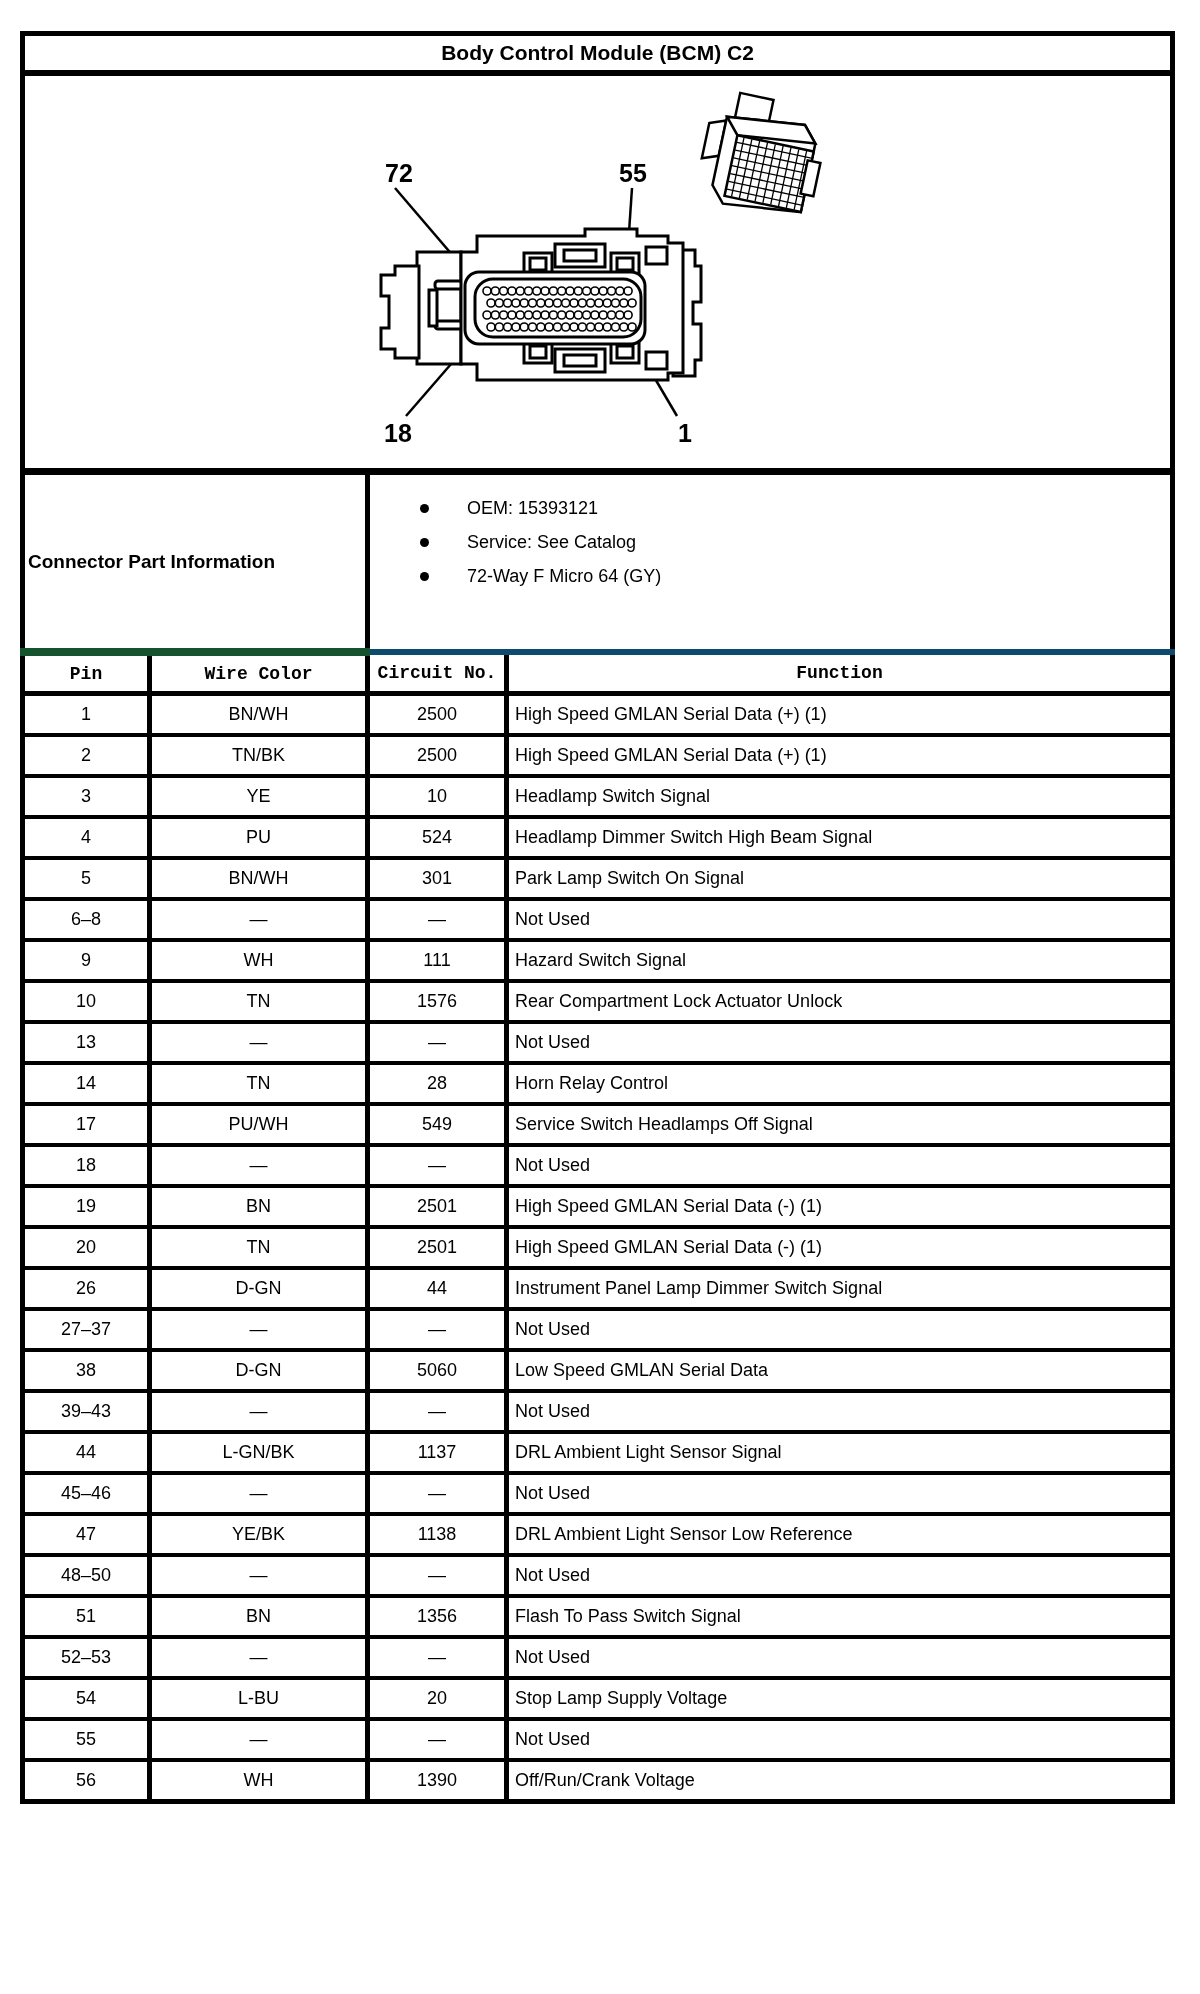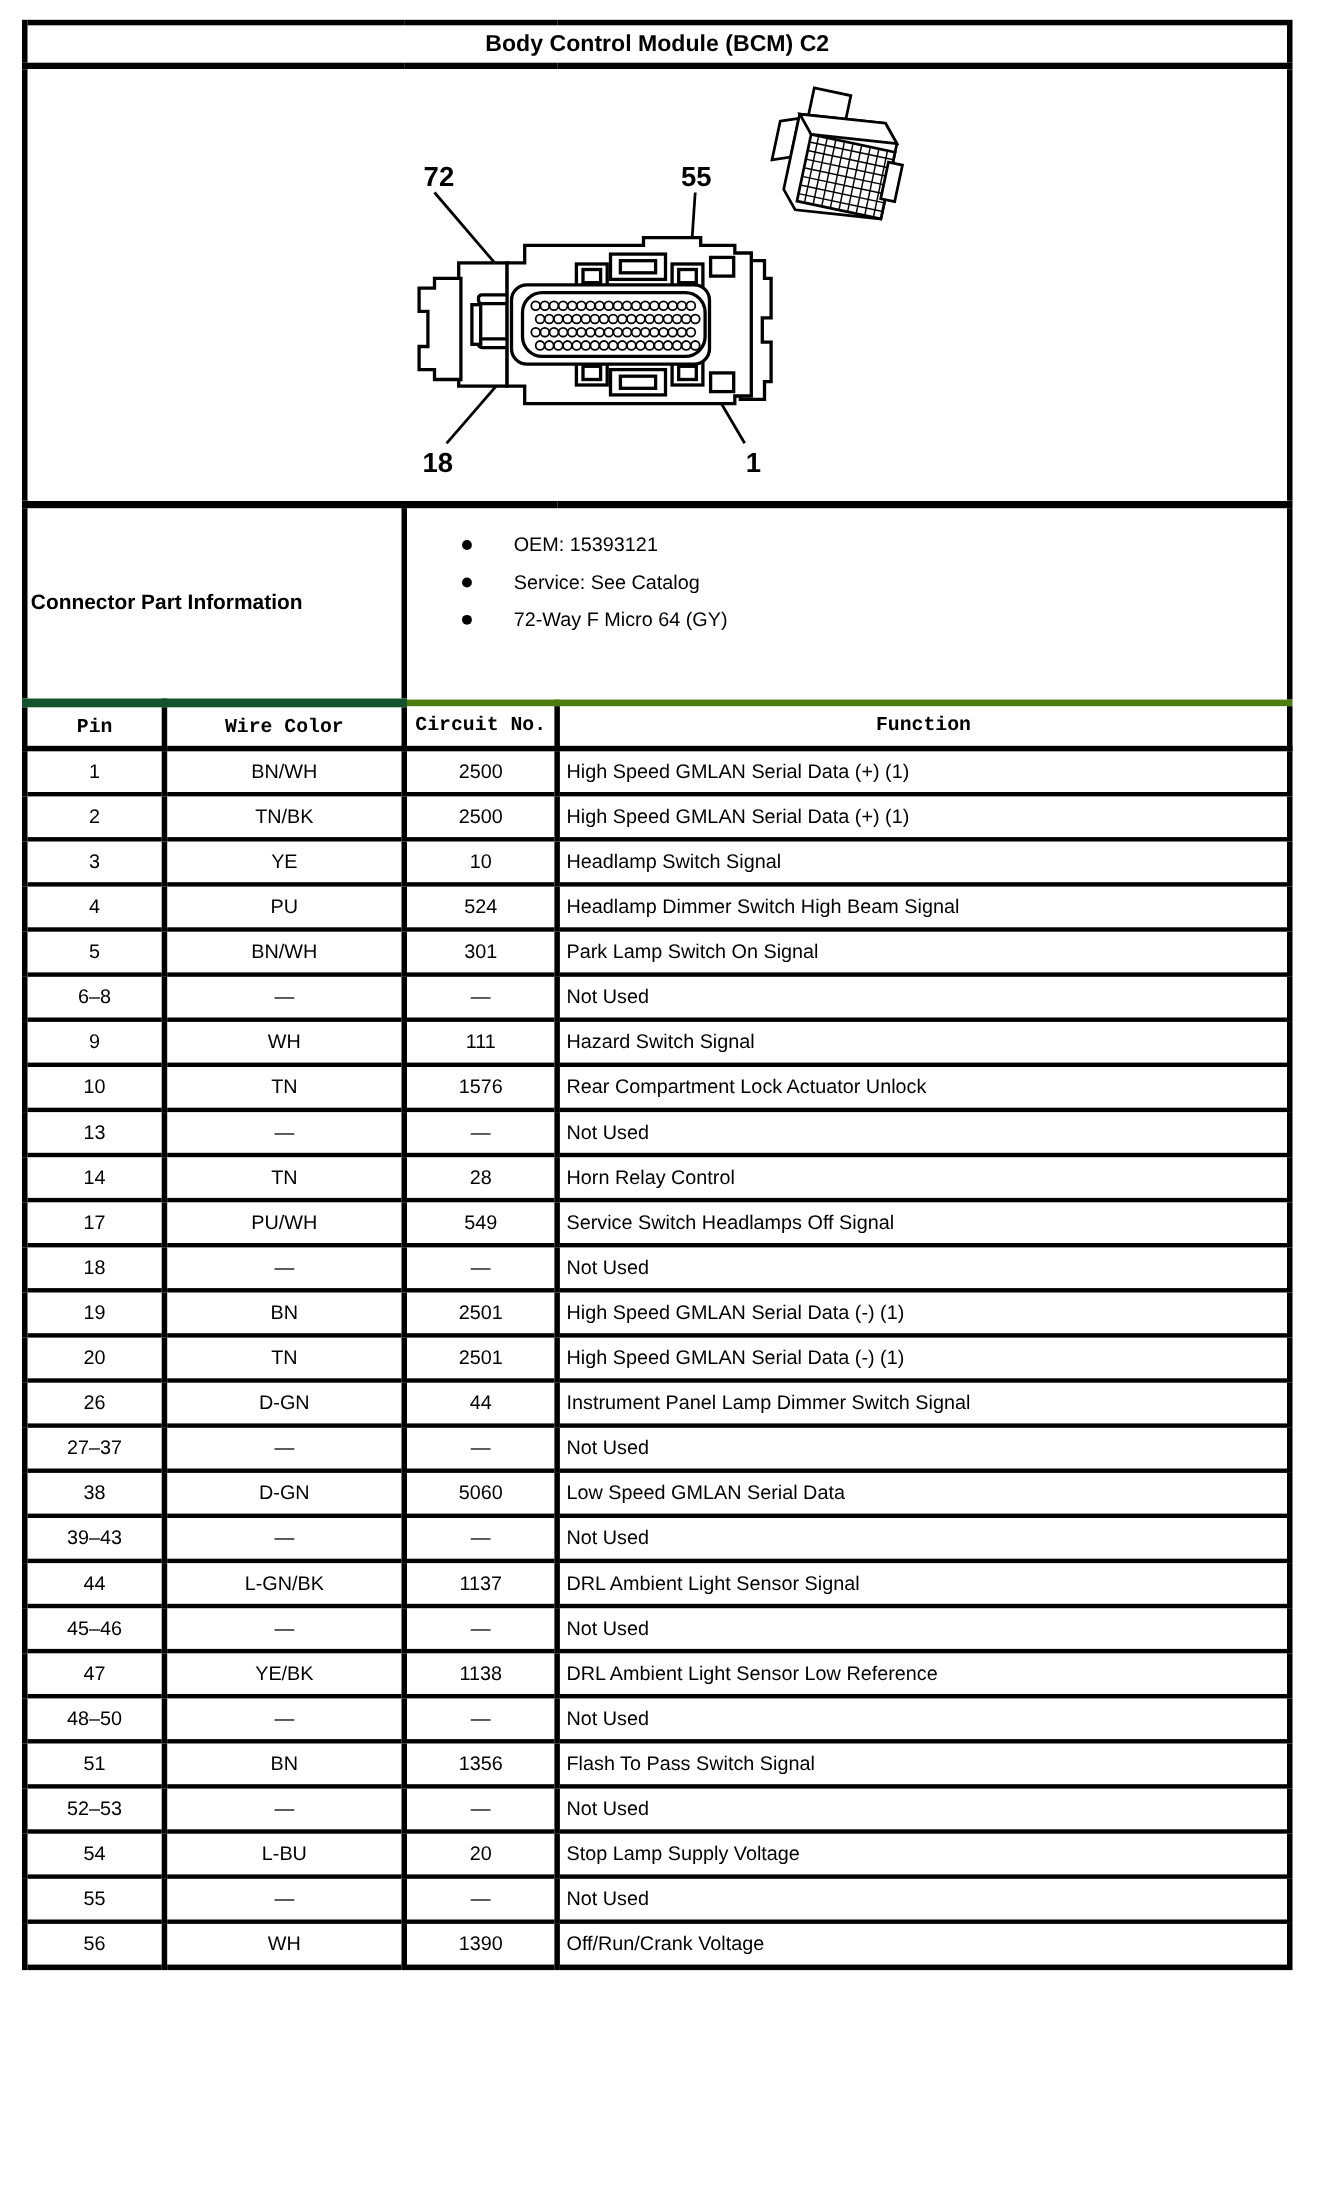--- a/index.html
+++ b/index.html
@@ -1,31 +1,31 @@
 <!DOCTYPE html>
 <html><head>
 <meta charset="utf-8">
 <style>
   html,body{margin:0;padding:0;background:#fff;}
   body{width:1200px;height:1994px;position:relative;overflow:hidden;
        font-family:"Liberation Sans",sans-serif;color:#000;}
   .sheet{position:absolute;left:20px;top:18px;width:1150px;}
   table.main{border-collapse:collapse;table-layout:fixed;width:1150px;
-             border:5px solid #000;background:#fff;}
+             border:5px solid #000;background:#fff;margin-top:13px;}
   col.c-pin{width:127px;} col.c-wire{width:218px;}
   col.c-circ{width:139px;} col.c-func{width:666px;}
   td,th{border-left:5px solid #000;border-right:5px solid #000;
         padding:0;background:#fff;vertical-align:middle;}
   .title-cell{height:34px;border-bottom:6px solid #000;text-align:center;
               font-weight:bold;font-size:21px;}
   .image-cell{height:392px;border-bottom:7px solid #000;position:relative;padding:0;}
   .image-cell svg{display:block;}
   .info-label-cell{height:158px;border-bottom:8px solid #14532d;
                    font-weight:bold;font-size:19px;padding-left:3px;}
-  .info-list-cell{height:158px;border-bottom:6px solid #4d7c0f;vertical-align:top;
+  .info-list-cell{height:158px;border-bottom:6px solid #0c4a6e;vertical-align:top;
                   padding-top:16px;font-size:18px;}
   .bullet-line{display:flex;align-items:center;height:34px;margin-left:50px;}
   .bullet-dot{width:9px;height:9px;border-radius:50%;background:#000;
               margin-right:38px;flex:0 0 auto;}
   th{height:35px;font-size:18px;font-weight:bold;text-align:center;
      border-top:6px solid #000;border-bottom:5px solid #000;font-family:Liberation Mono, monospace;}
   tbody td{height:37px;font-size:18px;border-top:4px solid #000;
            border-bottom:4px solid #000;}
   td.cell-center{text-align:center;}
   td.cell-left{text-align:left;padding-left:6px;}

